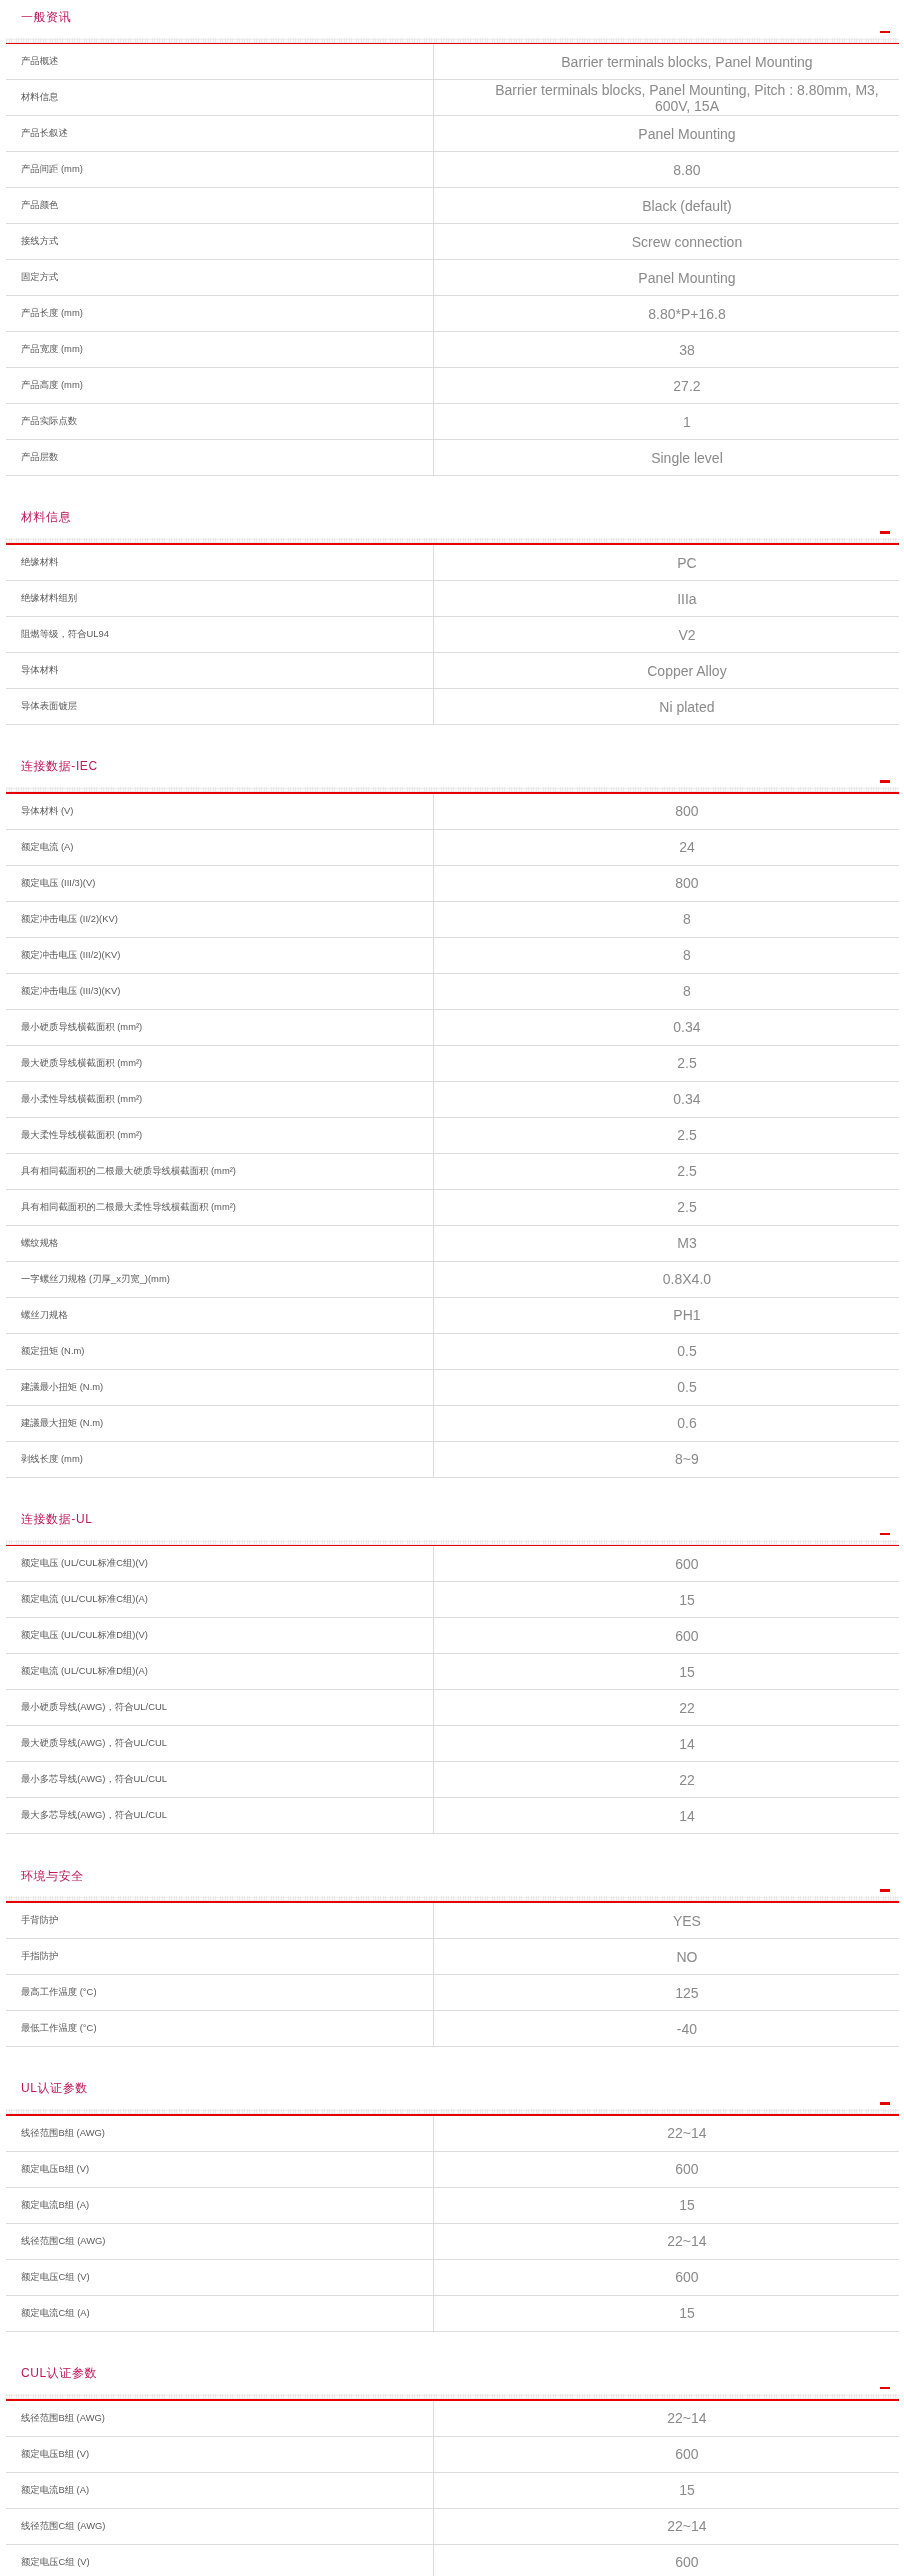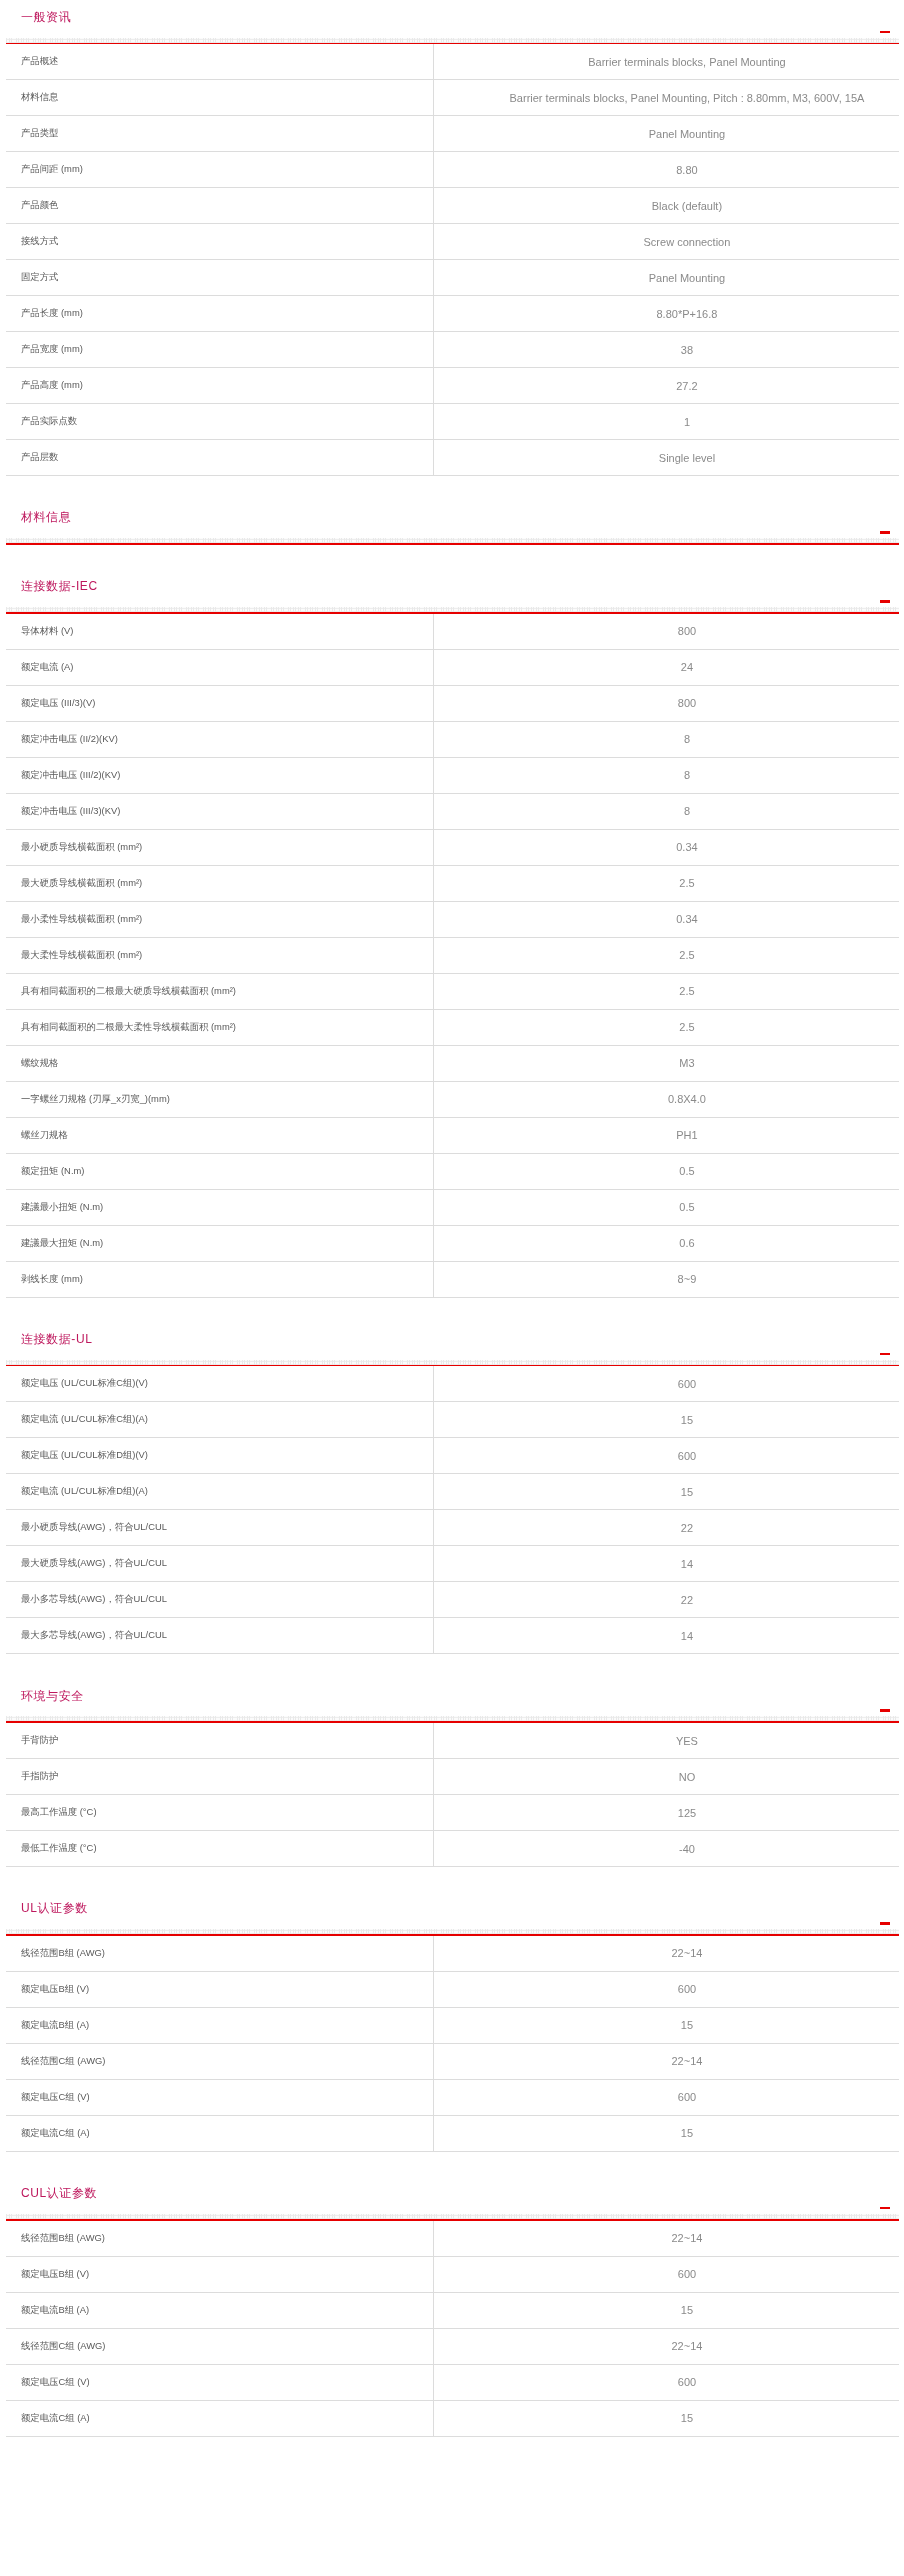--- a/index.html
+++ b/index.html
@@ -80,21 +80,21 @@
     width: 412px;
     padding-left: 15.4px;
     font-size: 9.4px;
     color: #595959;
     white-space: nowrap;
     overflow: hidden;
   }
   .spec-value {
     flex: 1;
     text-align: center;
-    font-size: 11px;
+    font-size: 14px;
     color: #8a8a8a;
     padding-right: 5.5px;
   }
 </style>
 </head>
 <body>
 
 <div class="page">
     <section class="section">
       <div class="section-header">
@@ -106,21 +106,21 @@
       <div class="spec-rows">
         <div class="spec-row">
           <div class="spec-label">产品概述</div>
           <div class="spec-value">Barrier terminals blocks, Panel Mounting</div>
         </div>
         <div class="spec-row">
           <div class="spec-label">材料信息</div>
           <div class="spec-value">Barrier terminals blocks, Panel Mounting, Pitch : 8.80mm, M3, 600V, 15A</div>
         </div>
         <div class="spec-row">
-          <div class="spec-label">产品类型</div>
+          <div class="spec-label">产品长叙述</div>
           <div class="spec-value">Panel Mounting</div>
         </div>
         <div class="spec-row">
           <div class="spec-label">产品间距 (mm)</div>
           <div class="spec-value">8.80</div>
         </div>
         <div class="spec-row">
           <div class="spec-label">产品颜色</div>
           <div class="spec-value">Black (default)</div>
         </div>
@@ -154,20 +154,42 @@
         </div>
       </div>
     </section>
     <section class="section">
       <div class="section-header">
         <h2 class="section-title">材料信息</h2>
         <span class="collapse-btn"></span>
       </div>
       <div class="dotted-strip"></div>
       <div class="red-rule"></div>
+      <div class="spec-rows">
+        <div class="spec-row">
+          <div class="spec-label">绝缘材料</div>
+          <div class="spec-value">PC</div>
+        </div>
+        <div class="spec-row">
+          <div class="spec-label">绝缘材料组别</div>
+          <div class="spec-value">IIIa</div>
+        </div>
+        <div class="spec-row">
+          <div class="spec-label">阻燃等级，符合UL94</div>
+          <div class="spec-value">V2</div>
+        </div>
+        <div class="spec-row">
+          <div class="spec-label">导体材料</div>
+          <div class="spec-value">Copper Alloy</div>
+        </div>
+        <div class="spec-row">
+          <div class="spec-label">导体表面镀层</div>
+          <div class="spec-value">Ni plated</div>
+        </div>
+      </div>
     </section>
     <section class="section">
       <div class="section-header">
         <h2 class="section-title">连接数据-IEC</h2>
         <span class="collapse-btn"></span>
       </div>
       <div class="dotted-strip"></div>
       <div class="red-rule"></div>
       <div class="spec-rows">
         <div class="spec-row">

